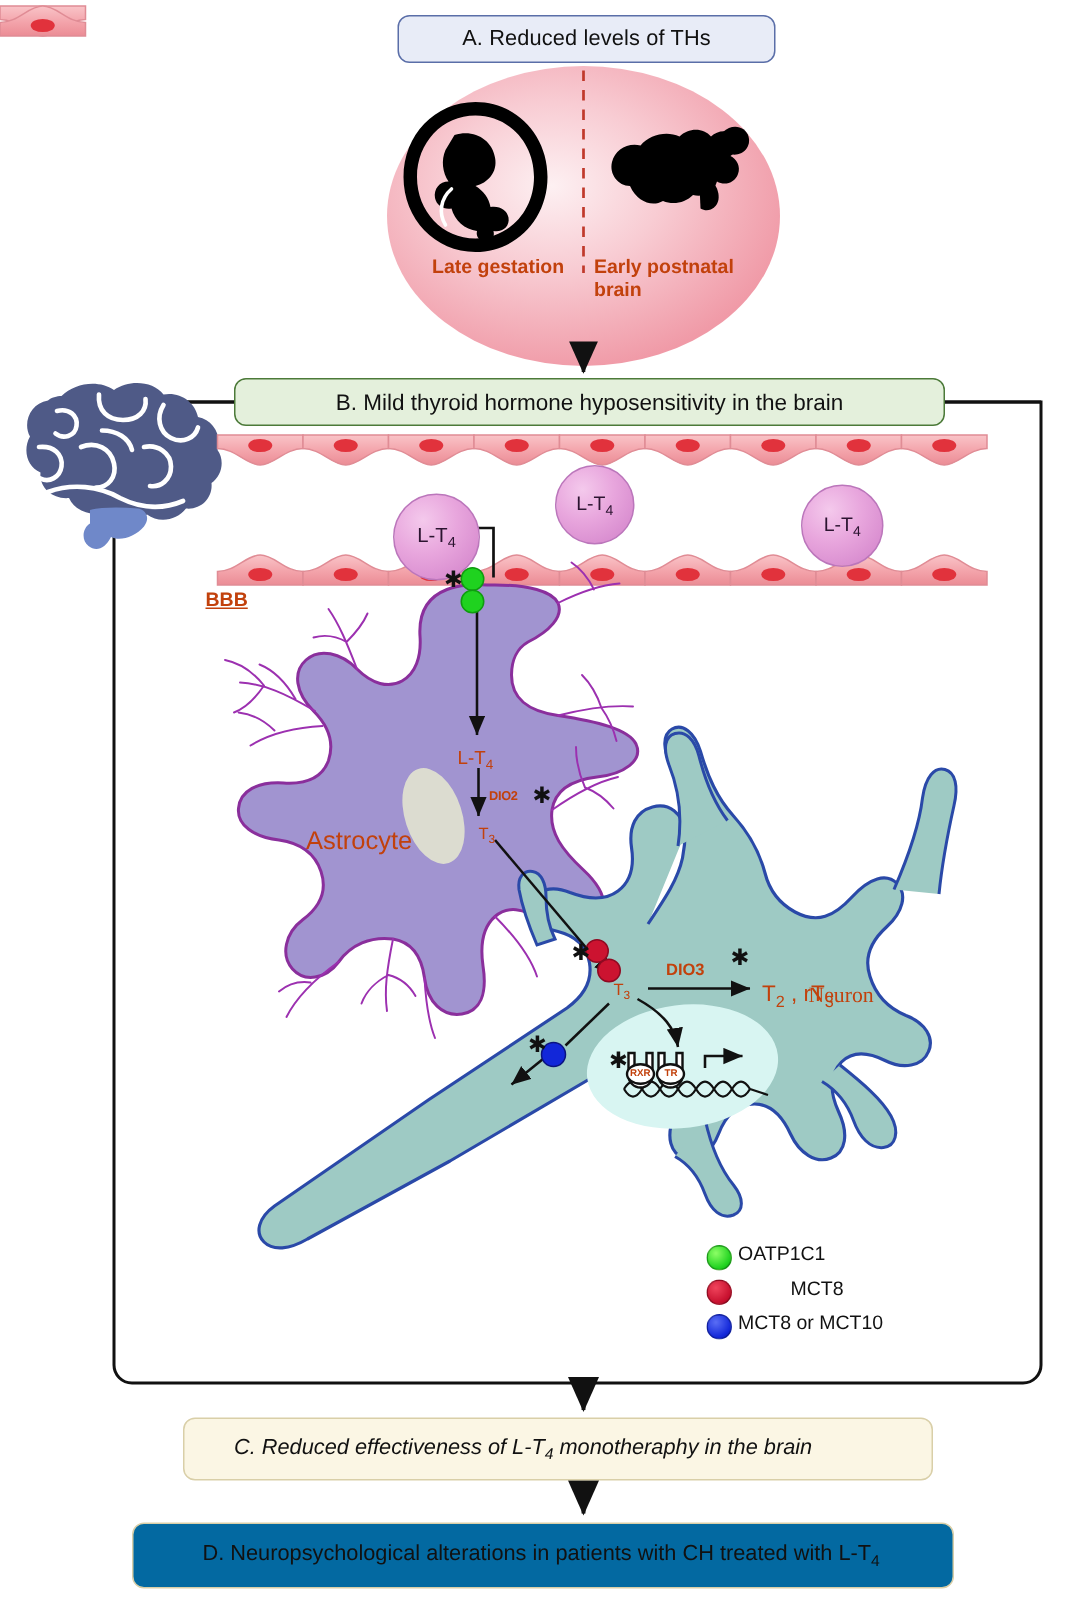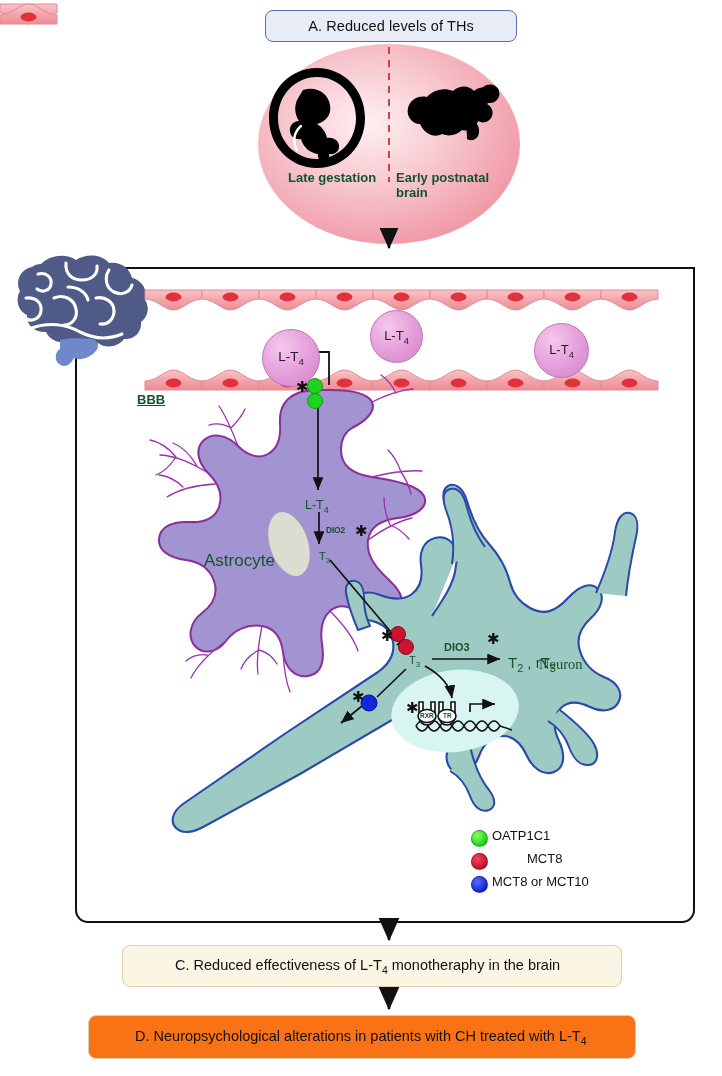--- a/index.html
+++ b/index.html
@@ -12,28 +12,28 @@
             border-radius:8px;}
   .panel-a{left:265px;top:6px;width:252px;height:32px;background:#e8ecf7;
            border:1.6px solid #5a6ea8;justify-content:center;}
   .panel-a .txt{font-size:14.5px;color:#111;letter-spacing:.1px;}
 
   .panel-b{left:156px;top:248px;width:474px;height:32px;background:#e4f0dc;
            border:1.6px solid #4c7a39;justify-content:center;}
   .panel-b .txt{font-size:15px;color:#111;}
 
   .panel-c{left:122px;top:941px;width:500px;height:42px;background:#fbf6e4;
-           border:1.4px solid #d9cfa8;padding-left:52px;}
+           border:1.4px solid #d9cfa8;padding-left:33px;font-style:italic;}
   .panel-c .txt{font-size:14.5px;color:#111;}
 
-  .panel-d{left:88px;top:1011px;width:548px;height:44px;background:#f97316;
+  .panel-d{left:88px;top:1011px;width:548px;height:44px;background:#0369a1;
            border:1.4px solid #d9cfa8;padding-left:46px;}
   .panel-d .txt{font-size:14.5px;color:#111;}
 
-  .lbl{position:absolute;white-space:nowrap;color:#14532d;}
+  .lbl{position:absolute;white-space:nowrap;color:#c2410c;}
   .lbl-bbb{left:137px;top:388px;font-size:13px;font-weight:600;text-decoration:underline;}
   .lbl-astro{left:204px;top:547px;font-size:17px;}
   .lbl-neuron{left:539px;top:652px;font-size:14.5px;font-family:Liberation Serif, serif;}
   .lbl-lt4-astro{left:305px;top:494px;font-size:12.5px;}
   .lbl-dio2{left:326px;top:521px;font-size:8.5px;font-weight:700;letter-spacing:-.2px;}
   .lbl-t3-astro{left:319px;top:546px;font-size:11px;}
   .lbl-t3-neuron{left:409px;top:650px;font-size:11px;}
   .lbl-dio3{left:444px;top:637px;font-size:11px;font-weight:600;}
   .lbl-t2rt3{left:508px;top:650px;font-size:15px;text-align:right;}
   .lbl-late{left:288px;top:166px;font-size:13px;font-weight:600;}
@@ -304,20 +304,23 @@
       <path d="M15,13 C22,13 27,16 29,21 L26,24 L20,20 L20,38 L16,38 L16,27 L14,27 L14,38 L10,38 L10,20 L4,24 L1,21 C3,16 8,13 15,13 Z" fill="#111"></path>
     </g>
   </svg>
 
   <div class="panelbox panel-a">
     <span class="txt">A. Reduced levels of THs</span>
   </div>
   <span class="lbl lbl-late">Late gestation</span>
   <span class="lbl lbl-early"><span>Early postnatal</span><br><span>brain</span></span>
 
+  <div class="panelbox panel-b">
+    <span class="txt">B. Mild thyroid hormone hyposensitivity in the brain</span>
+  </div>
 
   <div class="circ c1">
     <span>L-T<sub>4</sub></span>
   </div>
   <div class="circ c2">
     <span>L-T<sub>4</sub></span>
   </div>
   <div class="circ c3">
     <span>L-T<sub>4</sub></span>
   </div>

